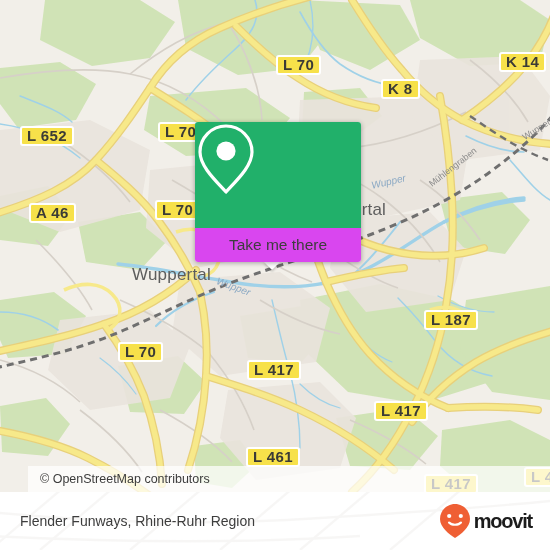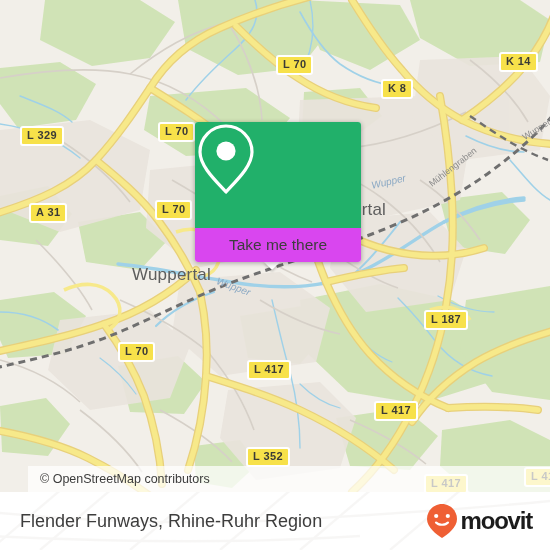--- a/index.html
+++ b/index.html
@@ -6,21 +6,21 @@
   body{width:550px;height:550px;overflow:hidden;font-family:"Liberation Sans",sans-serif;}
   #root{position:relative;width:550px;height:550px;overflow:hidden;background:#f2efe9;}
 
   
   #map{position:absolute;left:0;top:0;width:550px;height:492px;overflow:hidden;
        background:#f2efe9;}
   #map svg{position:absolute;left:0;top:0;}
 
   
   .shield{position:absolute;background:#f7e14a;border:2px solid #ffffff;
-          border-radius:3px;color:#3b3b36;font-size:11px;font-weight:bold;
+          border-radius:3px;color:#3b3b36;font-size:15px;font-weight:bold;
           letter-spacing:.4px;padding:1px 5px 2px 5px;line-height:13px;
           white-space:nowrap;box-sizing:border-box;
           text-shadow:none;}
   
   .plabel{position:absolute;white-space:nowrap;color:#6b6b6b;}
   .city{font-size:17px;color:#5d5d5d;letter-spacing:.2px;}
   .water-lbl{font-size:10px;color:#8ba9c4;font-style:italic;}
   .street-lbl{font-size:9px;color:#8a8a8a;}
 
   
@@ -40,24 +40,24 @@
   
   #attrib{position:absolute;left:0;top:466px;width:550px;height:26px;
           background:rgba(255,255,255,.72);display:flex;align-items:center;margin-left:28px;}
   #attrib span{font-size:12.5px;color:#3c3c3c;padding-left:12px;}
 
   
   #footer{position:absolute;left:0;top:492px;width:550px;height:58px;
           background:#ffffff;overflow:hidden;}
   #footer-bg{position:absolute;left:0;top:0;opacity:.11;}
   #footer-title{position:absolute;left:20px;top:50%;transform:translateY(-50%);
-                font-size:18px;color:#3d3d3d;white-space:nowrap;}
+                font-size:14px;color:#3d3d3d;white-space:nowrap;}
   #logo{position:absolute;right:18px;top:50%;transform:translateY(-50%);
         display:flex;align-items:center;}
-  #logo-text{font-size:24px;font-weight:bold;color:#1c1c1c;letter-spacing:-1.2px;
+  #logo-text{font-size:20px;font-weight:bold;color:#1c1c1c;letter-spacing:-1.2px;
              line-height:30px;margin-left:2px;}
 </style>
 </head>
 <body>
 
 <div id="root">
 
   <div id="map">
 
     <svg width="550" height="492" viewBox="0 0 550 492">
@@ -203,32 +203,32 @@
       </g>
 
       <g stroke="#f7e98a" fill="none" stroke-width="3.6">
         <path d="M64 290 C82 282 100 282 112 294 C124 306 122 322 108 330"></path>
         <path d="M176 232 C192 226 208 230 216 242 C224 256 218 272 204 276"></path>
         <path d="M430 310 C446 304 462 308 470 320"></path>
       </g>
     </svg>
 
     <div>
-      <div class="shield" style="left:20px;top:126px;">L 329</div>
+      <div class="shield" style="left:20px;top:126px;">L 652</div>
       <div class="shield" style="left:158px;top:122px;">L 70</div>
       <div class="shield" style="left:276px;top:55px;">L 70</div>
       <div class="shield" style="left:381px;top:79px;">K 8</div>
       <div class="shield" style="left:499px;top:52px;">K 14</div>
-      <div class="shield" style="left:29px;top:203px;">A 31</div>
+      <div class="shield" style="left:29px;top:203px;">A 46</div>
       <div class="shield" style="left:155px;top:200px;">L 70</div>
       <div class="shield" style="left:424px;top:310px;">L 187</div>
       <div class="shield" style="left:118px;top:342px;">L 70</div>
       <div class="shield" style="left:247px;top:360px;">L 417</div>
       <div class="shield" style="left:374px;top:401px;">L 417</div>
-      <div class="shield" style="left:246px;top:447px;">L 352</div>
+      <div class="shield" style="left:246px;top:447px;">L 461</div>
       <div class="shield" style="left:424px;top:474px;">L 417</div>
       <div class="shield" style="left:524px;top:467px;">L 41</div>
     </div>
 
     <div class="plabel city" style="left:132px;top:265px;">Wuppertal</div>
     <div class="plabel city" style="left:352px;top:200px;">ertal</div>
 
     <div class="plabel water-lbl" style="left:371px;top:176px;transform:rotate(-13deg);">Wupper</div>
     <div class="plabel water-lbl" style="left:216px;top:281px;transform:rotate(20deg);">Wupper</div>
 

